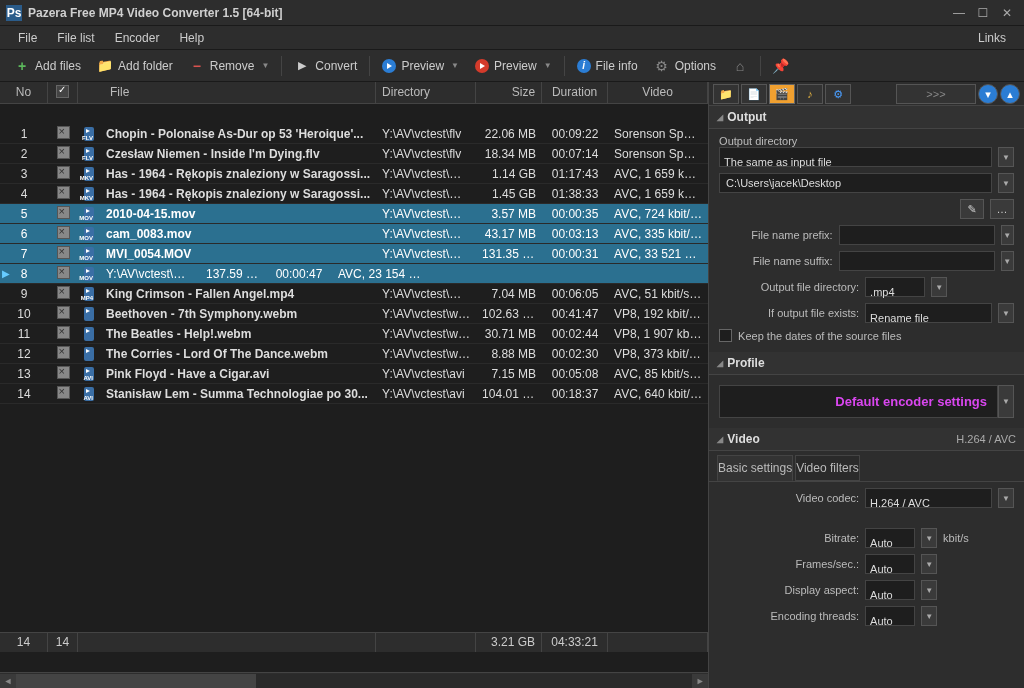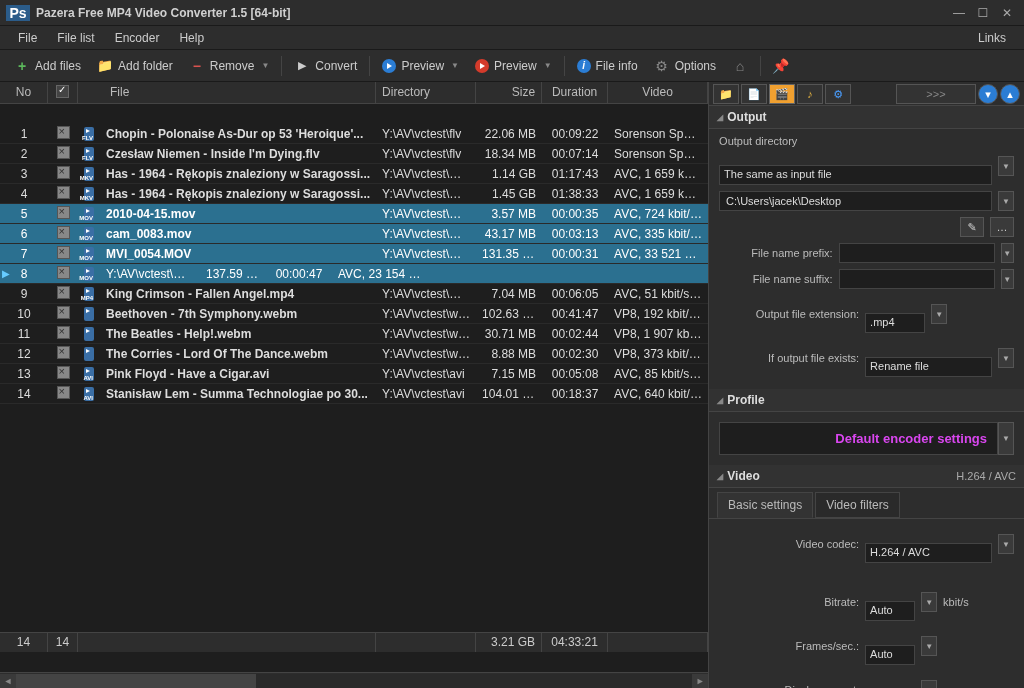--- a/index.html
+++ b/index.html
@@ -1,20 +1,20 @@
 <!DOCTYPE html>
 <html><head>
 <meta charset="utf-8">
 <style>
 * { margin: 0; padding: 0; box-sizing: border-box; font-family: "Segoe UI", Tahoma, sans-serif; }
 body { background: #2a2a2a; color: #ccc; font-size: 12px; width: 1024px; height: 688px; overflow: hidden; display: flex; flex-direction: column; }
 
 
 .titlebar { background: #2d2d2d; height: 26px; display: flex; align-items: center; padding: 0 6px; border-bottom: 1px solid #1a1a1a; }
-.titlebar .appicon { width: 24px; height: 16px; background: #2b5c8a; display: inline-flex; align-items: center; justify-content: center; font-size: 14px; color: #fff; font-weight: bold; margin-right: 6px; }
+.titlebar .appicon { width: 16px; height: 16px; background: #2b5c8a; display: inline-flex; align-items: center; justify-content: center; font-size: 12px; color: #fff; font-weight: bold; margin-right: 6px; }
 .titlebar .title { flex: 1; font-size: 12px; color: #d0d0d0; font-weight: bold; }
 .titlebar .winbtns { display: flex; gap: 2px; }
 .titlebar .winbtn { width: 22px; height: 18px; display: flex; align-items: center; justify-content: center; color: #aaa; cursor: pointer; }
 
 
 .menubar { background: #2d2d2d; height: 24px; display: flex; align-items: center; padding: 0 8px; border-bottom: 1px solid #1a1a1a; }
 .menubar .mitem { padding: 3px 10px; cursor: pointer; color: #ccc; }
 .menubar .spacer { flex: 1; }
 
 
@@ -99,32 +99,32 @@
 
 
 .rsect-hd { background: #323232; padding: 4px 8px; font-weight: bold; color: #ddd; border-bottom: 1px solid #444; display: flex; align-items: center; gap: 4px; }
 .rsect-hd .tri { font-size: 8px; color: #888; }
 .rsect-hd .hdsub { margin-left: auto; font-weight: normal; color: #aaa; font-size: 11px; }
 .rsect-body { padding: 6px 10px; }
 .frow { display: flex; align-items: center; margin-bottom: 6px; gap: 6px; }
 .flbl { color: #bbb; font-size: 11px; }
 .flbl-r { width: 140px; text-align: right; }
 .finput { flex: 1; background: #1e1e1e; border: 1px solid #444; color: #ddd; padding: 3px 6px; font-size: 11px; height: 20px; }
-.fselect { background: #1e1e1e; border: 1px solid #444; color: #ddd; padding: 2px 4px; font-size: 11px; height: 20px; margin-top: 18px; }
+.fselect { background: #1e1e1e; border: 1px solid #444; color: #ddd; padding: 8px 4px; font-size: 11px; height: 20px; }
 .fselect.wide { flex: 1; }
 .fdrop { width: 16px; height: 20px; background: #3a3a3a; border: 1px solid #555; display: flex; align-items: center; justify-content: center; font-size: 8px; color: #aaa; cursor: pointer; }
 .fbtn-small { width: 24px; height: 20px; background: #3a3a3a; border: 1px solid #555; display: flex; align-items: center; justify-content: center; font-size: 11px; cursor: pointer; }
 .fchk { display: flex; align-items: center; gap: 6px; margin-bottom: 4px; }
 .fchk .cb { width: 13px; height: 13px; border: 1px solid #666; background: #1e1e1e; }
 
 .profile-sel { display: flex; margin: 4px 0; }
 .profile-sel .pval { flex: 1; background: #1e1e1e; border: 1px solid #444; padding: 8px 10px; color: #d946ef; font-weight: bold; font-size: 13px; text-align: right; }
 
 .subtabs { display: flex; border-bottom: 1px solid #444; padding: 4px 8px 0; gap: 0; }
-.subtab { padding: 5px 10px; border: 1px solid #444; background: #2a2a2a; cursor: pointer; color: #bbb; margin-right: 2px; }
+.subtab { padding: 5px 0; border: 1px solid #444; background: #2a2a2a; cursor: pointer; color: #bbb; margin-right: 2px; }
 .subtab.act { background: #333; border-bottom-color: #333; }
 
 .chkmark { display: inline-block; width: 13px; height: 13px; border: 1px solid #666; background: #444; position: relative; }
 .chkmark.on::after { content: '✓'; color: #fff; font-size: 10px; position: absolute; top: -2px; left: 1px; }
 </style>
 </head>
 <body>
 
 <div class="titlebar">
   <span class="appicon">Ps</span>
@@ -457,28 +457,32 @@
           <span class="flbl flbl-r">File name prefix:</span>
           <input class="finput" style="">
           <div class="fdrop">▼</div>
         </div>
       <div class="frow">
           <span class="flbl flbl-r">File name suffix:</span>
           <input class="finput" style="">
           <div class="fdrop">▼</div>
         </div>
       <div class="frow">
-          <span class="flbl flbl-r">Output file extension:</span>
+          <span class="flbl flbl-r">Output file directory:</span>
           <div class="fselect" style="width:60px">.mp4</div>
           <div class="fdrop">▼</div>
         </div>
       <div class="frow">
           <span class="flbl flbl-r">If output file exists:</span>
           <div class="fselect wide">Rename file</div>
           <div class="fdrop">▼</div>
+        </div>
+      <div class="fchk">
+          <span class="cb"></span>
+          <span class="flbl">Keep the dates of the source files</span>
         </div>
     </div>
 
     <div class="rsect-hd">
         <span class="tri">◢</span>
         <span>Profile</span>
       </div>
     <div class="rsect-body">
       <div class="profile-sel">
         <div class="pval">Default encoder settings</div>

